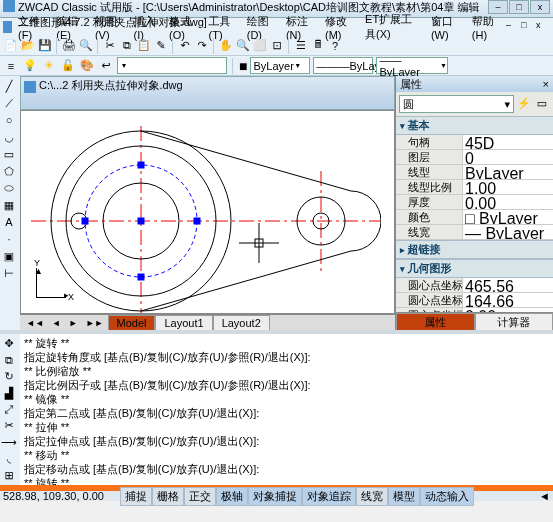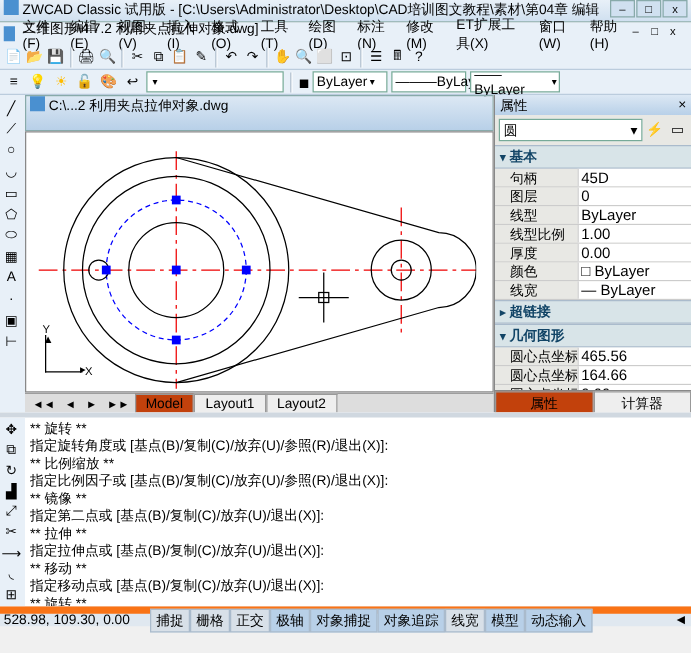--- a/index.html
+++ b/index.html
@@ -15,37 +15,37 @@
 .menubar .docbtns .wbtn{width:14px;height:14px;font-size:9px;cursor:pointer}
 .toolbar{background:#e8f0f8;height:20px;display:flex;align-items:center;padding:0 3px;gap:1px;border-bottom:1px solid #bcd}
 .tbtn{width:16px;height:16px;border:1px solid transparent;display:flex;align-items:center;justify-content:center;cursor:pointer}
 .tsep{width:2px;height:16px;background:linear-gradient(90deg,#abc,#fff);margin:0 2px}
 .layerbar{background:#e8f0f8;height:20px;display:flex;align-items:center;padding:0 3px;gap:3px;border-bottom:1px solid #bcd}
 .combo{height:17px;border:1px solid #7a9;background:#fff;display:flex;align-items:center;padding:0 2px;font-size:11px}
 .combo .dd{margin-left:2px;font-size:8px}
 .main{display:flex;height:254px;background:#e8f0f8}
 .ltool{width:20px;background:#e8f0f8;display:flex;flex-direction:column;gap:1px;padding:2px 1px}
 .ctr{flex:1;display:flex;flex-direction:column}
-.dhdr{height:29px;background:linear-gradient(#dce8f4,#b8d0e8);display:flex;align-items:flex-start;padding:0 3px;border:1px solid #8aa}
+.dhdr{height:29px;background:linear-gradient(#dce8f4,#b8d0e8);display:flex;align-items:flex-end;padding:16px 3px;border:1px solid #8aa}
 .dhdr .icon{width:12px;height:12px;background:#4a90d0;margin-right:3px}
 .canvas{flex:1;background:#fff;border:1px solid #888;position:relative;overflow:hidden}
 .tabs{height:16px;background:#ddd;display:flex;align-items:center;padding:0 2px;gap:0;border-top:1px solid #888}
 .tabs .nav{padding:0 4px;font-size:9px;cursor:pointer}
 .tab{padding:1px 8px;background:#eee;border:1px solid #999;border-bottom:none;font-size:11px;cursor:pointer}
 .tab.active{background:#c2410c}
 .rpanel{width:158px;background:#e8e8e4;border-left:1px solid #888;display:flex;flex-direction:column}
 .phdr{height:16px;background:linear-gradient(#dce8f4,#b8d0e8);padding:1px 4px;display:flex;align-items:center;font-size:11px}
 .phdr .pclose{margin-left:auto;cursor:pointer}
 .pcombo{margin:3px;display:flex;gap:2px}
 .pcombo .dd{flex:1;height:18px;border:1px solid #7a9;background:#fff;display:flex;align-items:center;padding:0 3px}
 .pgroup{background:#d8e4e8;padding:1px 4px;font-size:11px;font-weight:bold;color:#146;border-top:1px solid #abc;border-bottom:1px solid #abc;display:flex;align-items:center}
 .pgroup .tw{margin-right:3px;font-size:9px;cursor:pointer}
 .prow{display:flex;height:15px;border-bottom:1px solid #ccc}
 .prow .k{width:66px;padding:0 2px 0 12px;font-size:11px;background:#e8e8e4;white-space:nowrap;overflow:hidden}
-.prow .v{flex:1;padding:0 2px;font-size:12px;background:#fff;border-left:1px solid #ccc;white-space:nowrap;overflow:hidden}
+.prow .v{flex:1;padding:0 2px;font-size:16px;background:#fff;border-left:1px solid #ccc;white-space:nowrap;overflow:hidden}
 .ptabs{margin-top:auto;height:18px;display:flex;border-top:1px solid #888}
 .ptabs .tab{flex:1;text-align:center}
 .cmd{height:155px;background:#fff;border-top:4px solid #d0d8e0;position:relative;overflow:hidden}
 .cmd .ltool{height:100%}
 .cmdtext{padding:2px 4px;font-size:11px;line-height:14px;font-family:SimSun,monospace;overflow:hidden}
 .status{height:16px;background:#e0e8f0;display:flex;align-items:center;padding:0 3px;gap:0;border-top:6px solid #f97316;font-size:11px}
 .status .coord{padding:0 16px 0 0}
 .status .sbtn{padding:1px 4px;border:1px solid #abc;background:#d8e0e8;cursor:pointer;font-size:11px}
 .status .sbtn.on{background:#b8d0e8}
 

